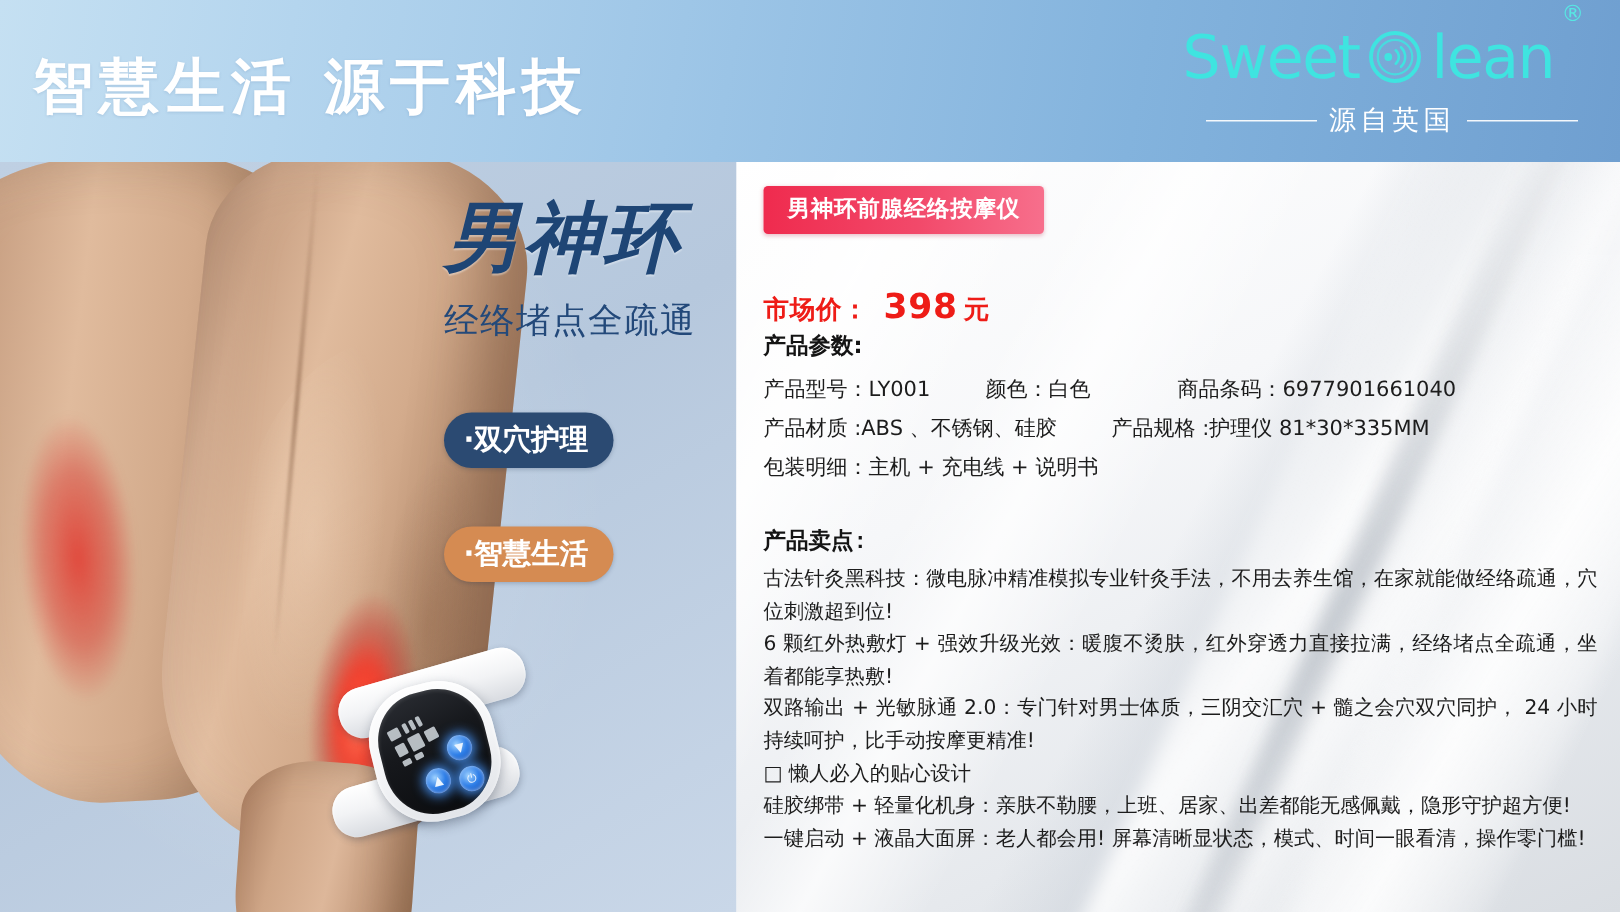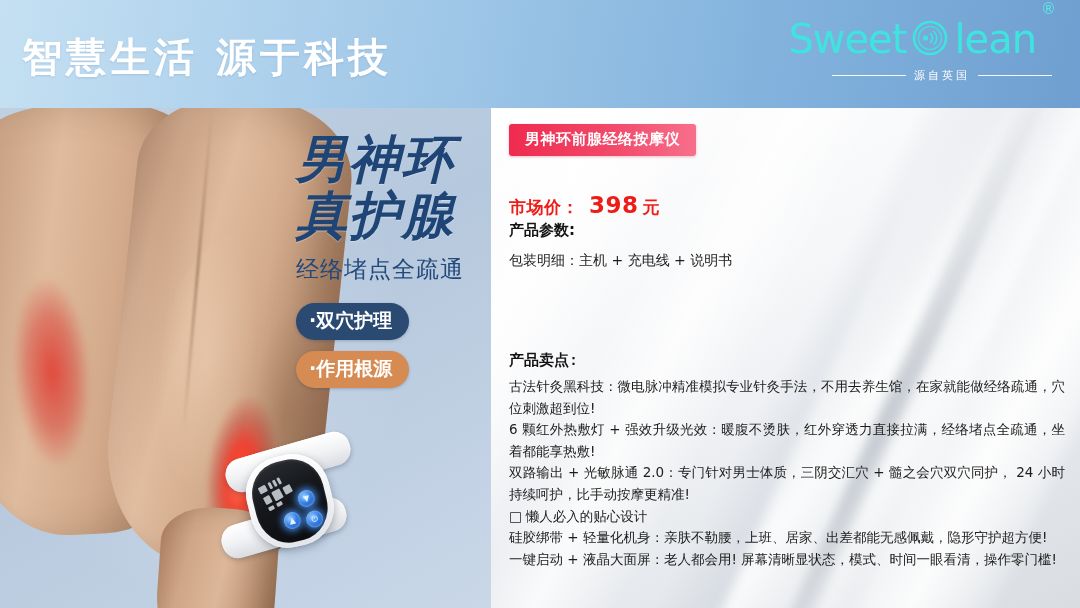--- a/index.html
+++ b/index.html
@@ -40,21 +40,21 @@
   .logo-reg {
     font-size:15px; color:#57e7e3; vertical-align:super;
     line-height:14px; margin-left:1px; margin-top:-16px;
   }
   .logo-sub {
     display:flex; align-items:center; justify-content:flex-end;
     gap:8px; margin-top:4px; padding-right:4px;
   }
   .logo-line { height:1px; width:74px; background:rgba(255,255,255,.92); }
   .logo-sub-text {
-    font-size:11px; color:#ffffff; letter-spacing:3px; white-space:nowrap;
+    font-size:18px; color:#ffffff; letter-spacing:3px; white-space:nowrap;
   }
 
   
   .left-panel {
     position:absolute; left:0; top:108px; width:491px; height:500px;
     background:linear-gradient(160deg,#c2d2e4 0%,#b9cade 30%,#c6d4e5 65%,#cfdbea 100%);
     overflow:hidden;
   }
   .photo-bg {
     position:absolute; inset:0;
@@ -172,20 +172,21 @@
   }
   .poster-sub {
     margin-top:10px; font-size:23px; font-weight:500; color:#23497a;
     letter-spacing:1px; white-space:nowrap;
   }
   .pill-wrap { margin-top:18px; display:flex; flex-direction:column; gap:11px; align-items:flex-start; }
   .pill {
     display:inline-block; padding:5px 17px 6px 13px; border-radius:20px;
     font-size:19px; font-weight:600; color:#ffffff; white-space:nowrap;
     box-shadow:0 1px 3px rgba(30,50,80,.25);
+    margin-top:28px;
   }
   .pill-navy { background:#2b4a72; }
   .pill-orange { background:#d58b52; }
 
   
   .right-panel {
     position:absolute; left:491px; top:108px; width:589px; height:500px;
     background:
       linear-gradient(118deg, rgba(255,255,255,.0) 0%, rgba(255,255,255,.85) 14%, rgba(255,255,255,.0) 26%),
       linear-gradient(118deg, rgba(255,255,255,.0) 28%, rgba(255,255,255,.75) 36%, rgba(255,255,255,.0) 46%),
@@ -311,25 +312,24 @@
           <span class="lcd-seg" style="left:11px;top:24px;width:6px;height:4px;"></span>
         </div>
         <span class="btn-glow btn-a">▼</span>
         <span class="btn-glow btn-b">▲</span>
         <span class="btn-glow btn-c">⏻</span>
       </div>
     </div>
 
     <div class="poster-text">
       <div class="poster-title">男神环</div>
-      <div class="poster-title">真护腺</div>
       <div class="poster-sub">经络堵点全疏通</div>
       <div class="pill-wrap">
         <span class="pill pill-navy">·双穴护理</span>
-        <span class="pill pill-orange">·作用根源</span>
+        <span class="pill pill-orange">·智慧生活</span>
       </div>
     </div>
   </div>
 
   <div class="right-panel">
     <span class="silk-fold fold-1"></span>
     <span class="fold-dark"></span>
     <span class="silk-fold fold-2"></span>
     <span class="silk-fold fold-3"></span>
 
@@ -337,20 +337,29 @@
 
       <div class="name-tag">男神环前腺经络按摩仪</div>
 
       <div class="price-line">
         <span>市场价：</span><span class="price-num">398</span><span>元</span>
       </div>
 
       <div class="sec-head sec-params">产品参数:</div>
 
       <div class="param-table">
+        <div class="param-row">
+          <span class="param-cell c1"><span>产品型号：</span><span>LY001</span></span>
+          <span class="param-cell c2"><span>颜色：</span><span>白色</span></span>
+          <span class="param-cell c3"><span>商品条码：</span><span>6977901661040</span></span>
+        </div>
+        <div class="param-row wide">
+          <span class="param-cell c1"><span>产品材质 :</span><span>ABS 、不锈钢、硅胶</span></span>
+          <span class="param-cell c3"><span>产品规格 :</span><span>护理仪 81*30*335MM</span></span>
+        </div>
         <div class="param-row">
           <span class="param-cell c3"><span>包装明细：</span><span>主机 + 充电线 + 说明书</span></span>
         </div>
       </div>
 
       <div class="sec-head sec-points">产品卖点:</div>
 
       <div class="points">
         <p class="point-p">古法针灸黑科技：微电脉冲精准模拟专业针灸手法，不用去养生馆，在家就能做经络疏通，穴位刺激超到位!</p>
         <p class="point-p">6 颗红外热敷灯 + 强效升级光效：暖腹不烫肤，红外穿透力直接拉满，经络堵点全疏通，坐着都能享热敷!</p>

